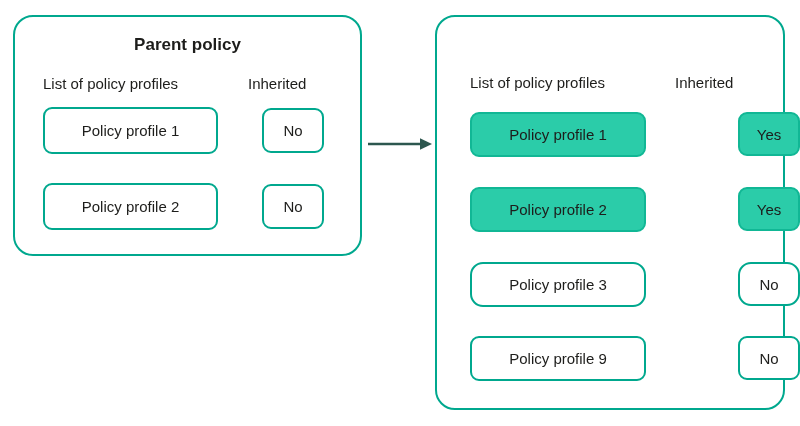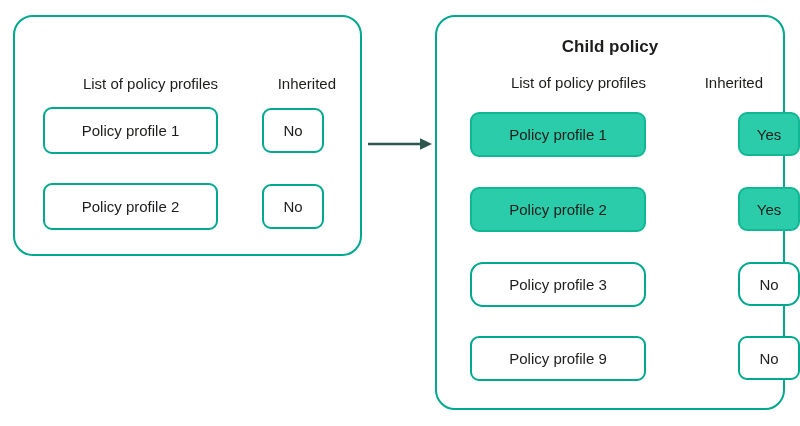--- a/index.html
+++ b/index.html
@@ -32,21 +32,21 @@
     text-align: center;
     font-weight: 700;
     font-size: 17px;
     line-height: 20px;
   }
   .panel-parent .panel-title { top: 18px; }
   .panel-child  .panel-title { top: 20px; }
 
   .col-header {
     position: absolute;
-    text-align: right;
+    text-align: left;
     font-size: 15px;
     line-height: 18px;
     white-space: nowrap;
   }
   .panel-parent .header-profiles  { left: 28px;  width: 175px; top: 58px; }
   .panel-parent .header-inherited { left: 233px; width: 88px;  top: 58px; }
   .panel-child  .header-profiles  { left: 33px;  width: 176px; top: 57px; }
   .panel-child  .header-inherited { left: 238px; width: 88px;  top: 57px; }
 
   .profile-box, .flag-box {
@@ -87,40 +87,40 @@
   .arrow-svg {
     position: absolute;
     left: 366px;
     top: 135px;
   }
 </style>
 </head>
 <body>
 
 <div class="panel panel-parent">
+  <div class="panel-title">Parent policy</div>
   <div class="col-header header-profiles">List of policy profiles</div>
   <div class="col-header header-inherited">Inherited</div>
 
   <div class="p-row0">
     <div class="profile-box">Policy profile 1</div>
     <div class="flag-box">No</div>
   </div>
   <div class="p-row1">
     <div class="profile-box">Policy profile 2</div>
     <div class="flag-box">No</div>
   </div>
 </div>
 
 <svg class="arrow-svg" width="66" height="18" viewBox="0 0 66 18">
   <line x1="2" y1="9" x2="55" y2="9" stroke="#2d574f" stroke-width="2.6"></line>
   <polygon points="54,3.2 66,9 54,14.8" fill="#2d574f"></polygon>
 </svg>
 
 <div class="panel panel-child">
-  <div class="panel-title">Child policy</div>
   <div class="col-header header-profiles">List of policy profiles</div>
   <div class="col-header header-inherited">Inherited</div>
 
   <div class="c-row0">
     <div class="profile-box highlight">Policy profile 1</div>
     <div class="flag-box highlight">Yes</div>
   </div>
   <div class="c-row1">
     <div class="profile-box highlight">Policy profile 2</div>
     <div class="flag-box highlight">Yes</div>

